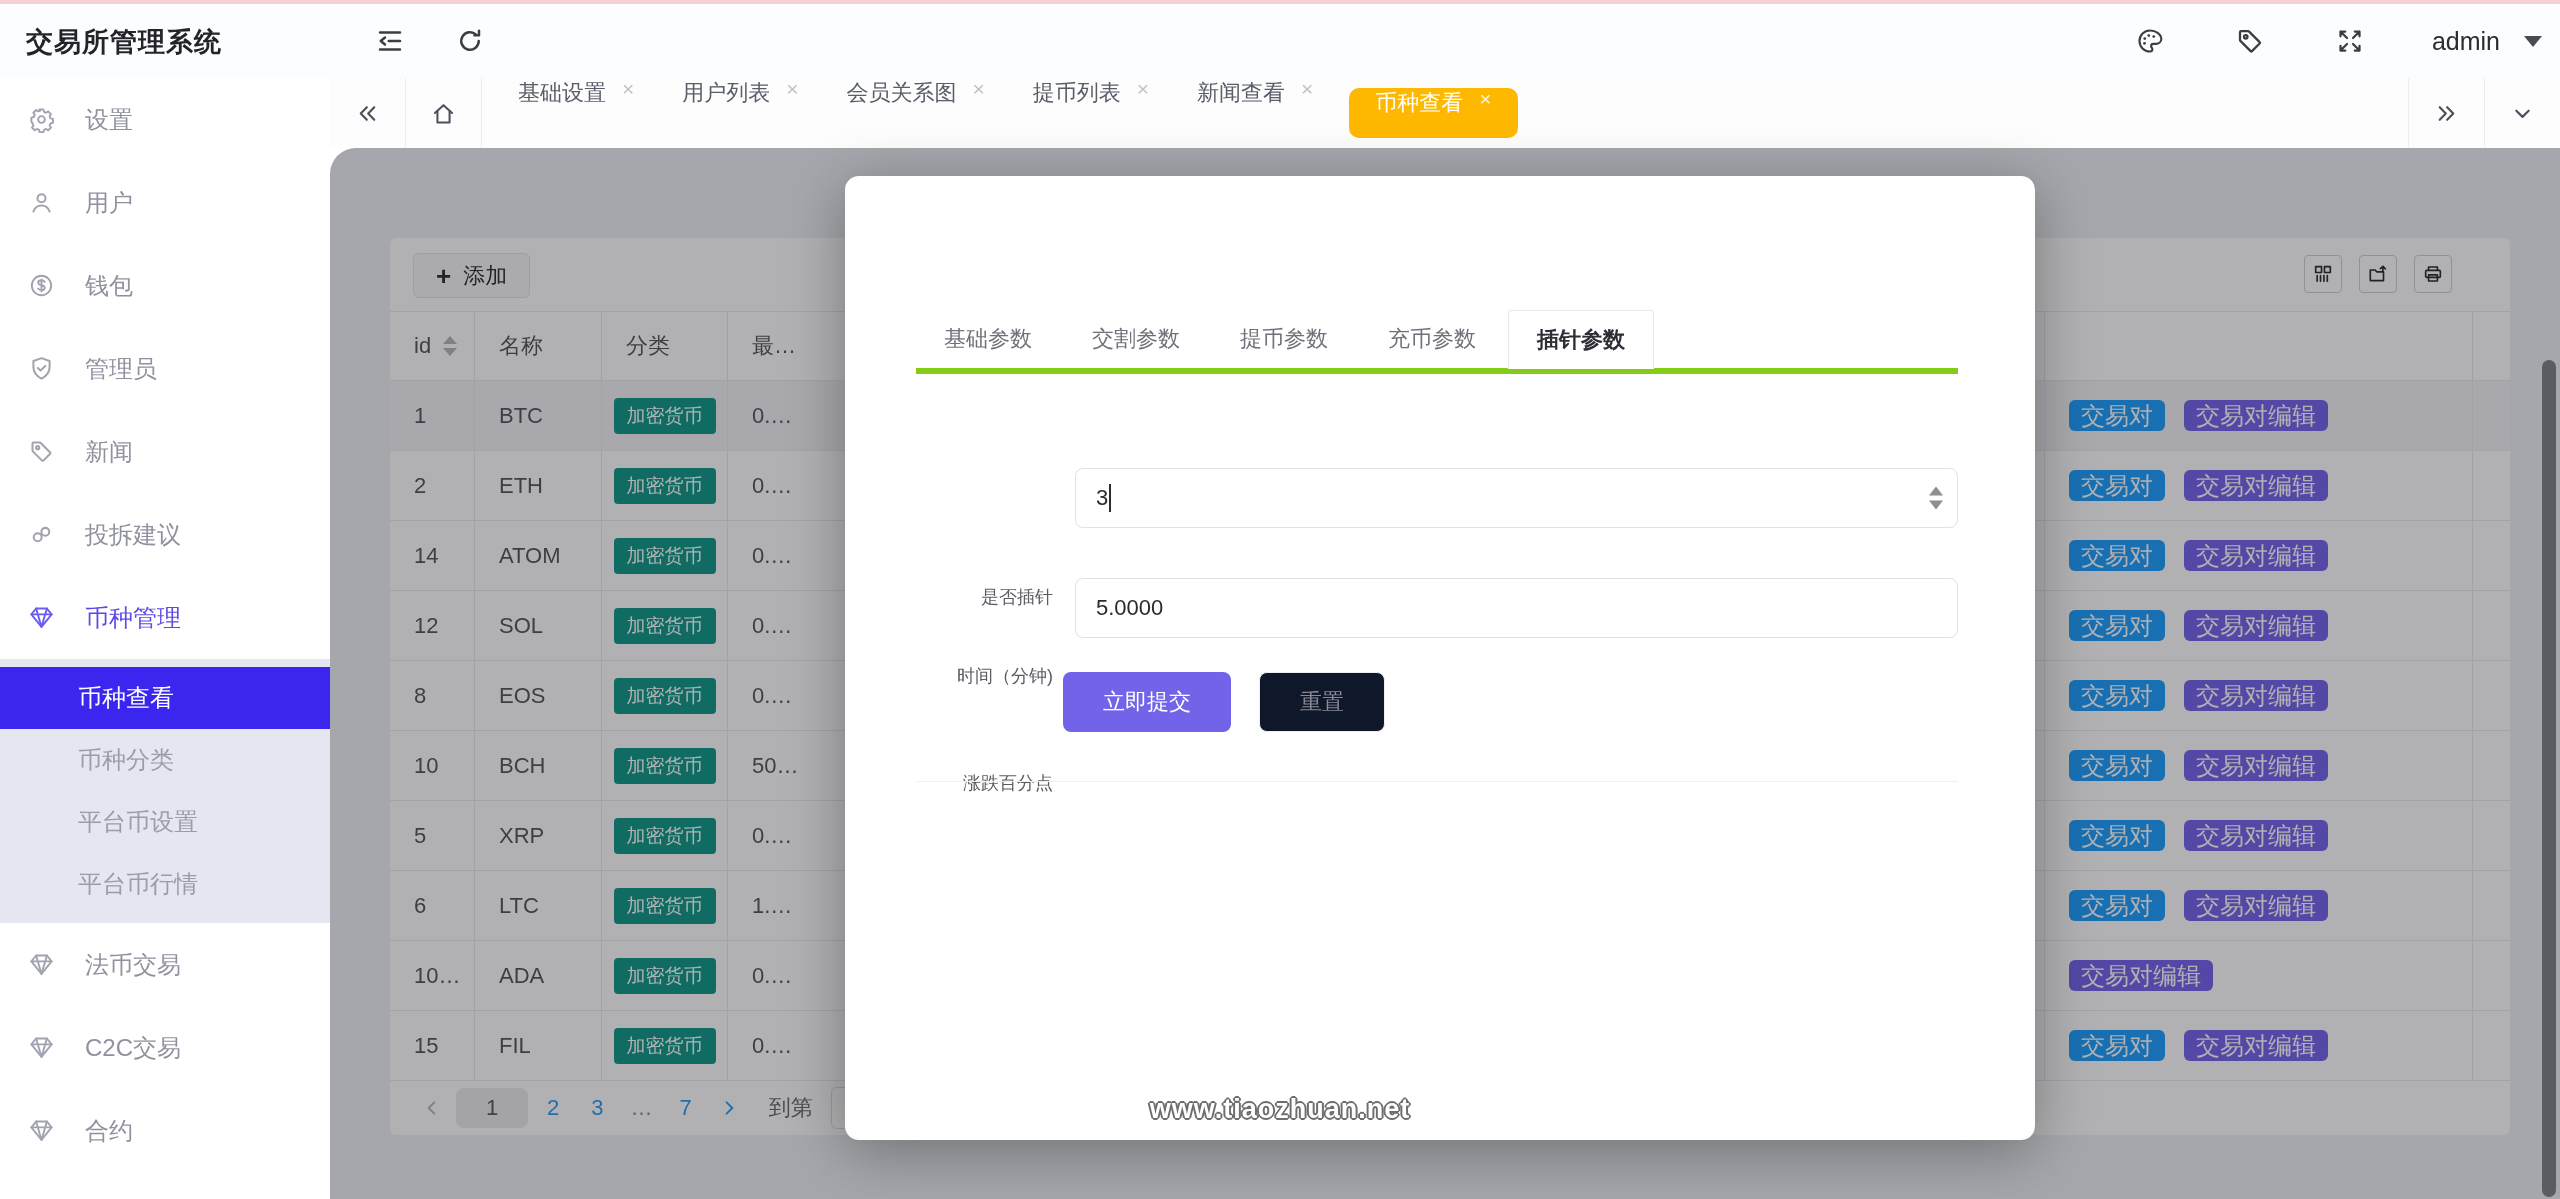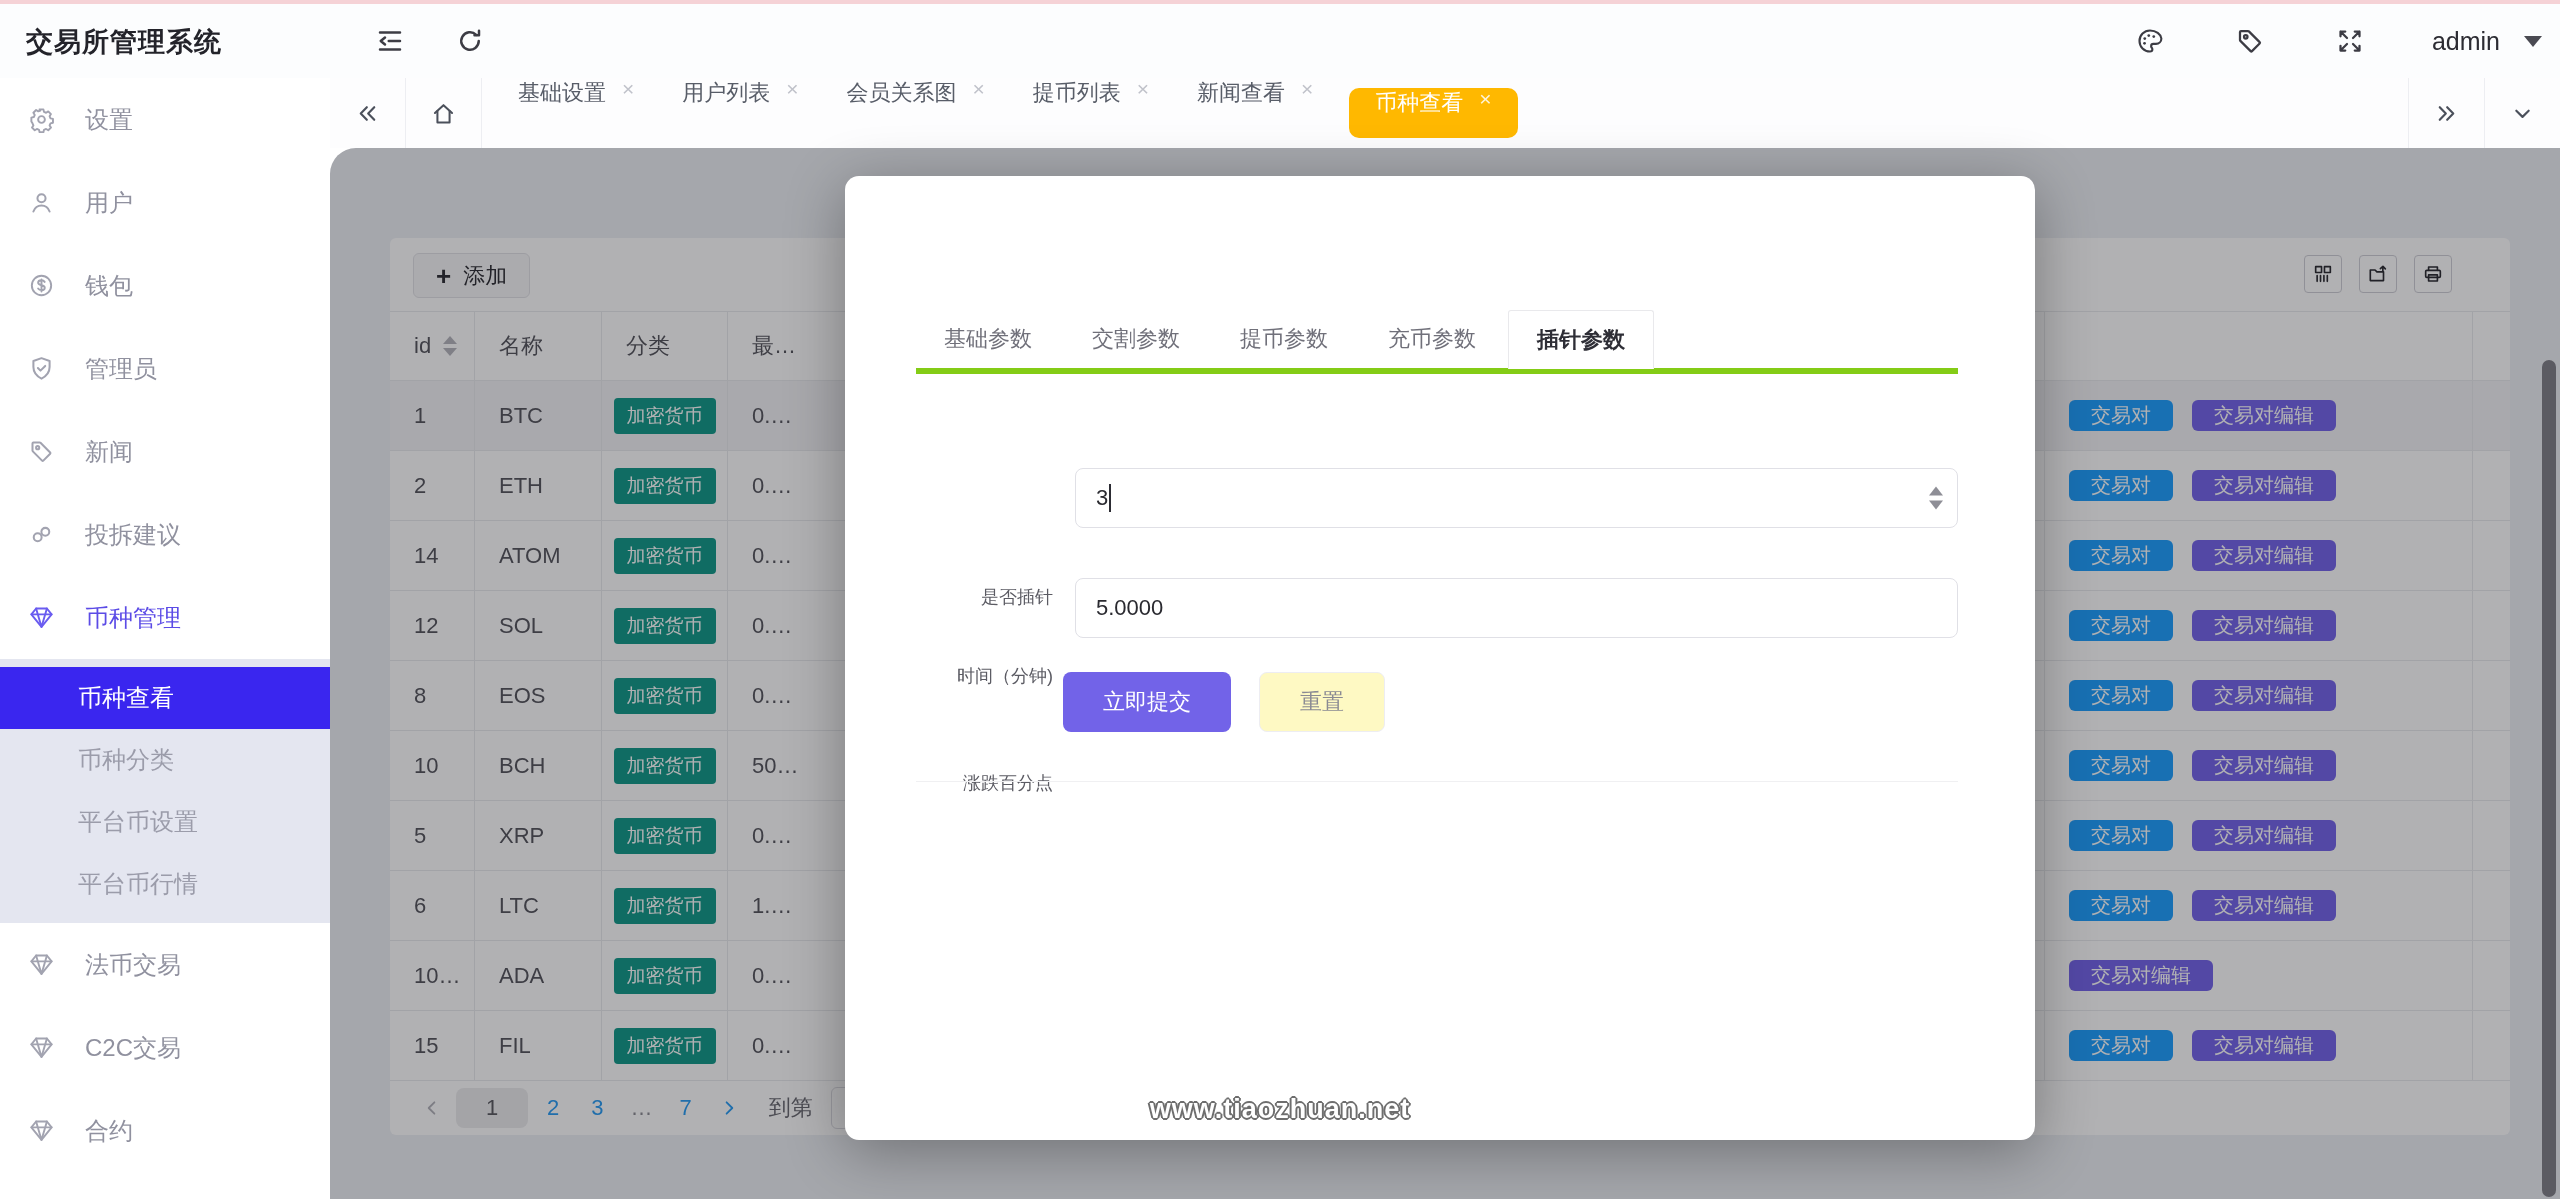--- a/index.html
+++ b/index.html
@@ -61,21 +61,21 @@
   .trow.thead{border-top:1px solid #e9eaee;color:#5e5e66}
   .tcell{display:flex;align-items:center;padding-left:24px;font-size:22px;color:#56565e;border-right:1px solid #e9eaee;overflow:hidden}
   .tcell:last-child{border-right:none}
   .trow:not(.thead) .tcell.c-cat{justify-content:center;padding-left:0}
   .trow.hl{background:#f4f4f6}
   .badge{background:#129a89;color:#fff;font-size:19px;padding:5px 13px;border-radius:4px;white-space:nowrap}
   .sort{display:inline-flex;flex-direction:column;gap:4px;margin-left:12px;cursor:pointer}
   .sort i{width:0;height:0;border-left:7px solid transparent;border-right:7px solid transparent}
   .sort .up{border-bottom:8px solid #b6b6bd}
   .sort .down{border-top:8px solid #b6b6bd}
-  .rbtn{color:#fff;font-size:20px;height:31px;padding:0 22px;border-radius:6px;border:none;display:flex;align-items:center;white-space:nowrap}
+  .rbtn{color:#fff;font-size:24px;height:31px;padding:0 12px;border-radius:6px;border:none;display:flex;align-items:center;white-space:nowrap}
   .rbtn.pair{background:#1e9fff}
   .rbtn.pairedit{background:#7565ea}
   .c-actions{gap:19px}
 
   
   .pagination{position:absolute;left:0;right:0;bottom:0;height:54px;display:flex;align-items:center;padding-left:24px;font-size:22px;gap:6px}
   .pg-nav{background:none;border:none;color:#b3b3ba;width:36px;height:40px;display:flex;align-items:center;justify-content:center}
   .pg-nav svg{width:22px;height:22px}
   .pg-nav.next{color:#2a9df4}
   .pg-chip{min-width:72px;height:40px;background:#ececee;border-radius:8px;display:flex;align-items:center;justify-content:center;color:#5a5a60;border:none;font-size:22px}
@@ -107,21 +107,21 @@
   .radio.on::after{content:"";position:absolute;inset:4px;background:#1e9fff;border-radius:50%}
   .radio-label{font-size:22px;color:#45454c}
   .minput{position:absolute;left:230px;width:883px;height:60px;border:1px solid #e0e0e6;border-radius:8px;font-size:22px;color:#2a2a30;display:flex;align-items:center;padding:0 20px;background:#fff}
   input.minput{display:block;line-height:58px}
   .caret-bar{width:2px;height:28px;background:#2c2c33;margin-left:1px}
   .spin{position:absolute;right:14px;top:50%;transform:translateY(-50%);display:flex;flex-direction:column;gap:5px;cursor:pointer}
   .spin i{width:0;height:0;border-left:7px solid transparent;border-right:7px solid transparent}
   .spin .up{border-bottom:9px solid #8e8e96}
   .spin .down{border-top:9px solid #8e8e96}
   .submit-btn{position:absolute;left:218px;top:496px;width:168px;height:60px;background:#7263e8;color:#fff;border:none;border-radius:8px;font-size:22px}
-  .reset-btn{position:absolute;left:414px;top:496px;width:126px;height:60px;background:#fef9c3;color:#8a8a93;border:1px solid #ededf2;border-radius:8px;font-size:22px}
+  .reset-btn{position:absolute;left:414px;top:496px;width:126px;height:60px;background:#0f172a;color:#8a8a93;border:1px solid #ededf2;border-radius:8px;font-size:22px}
   .form-sep{position:absolute;left:71px;width:1042px;top:605px;border-top:1px solid #f0f0f2}
 
   .watermark{position:absolute;left:1280px;top:1094px;transform:translateX(-50%);font-size:27px;font-weight:bold;color:#fff;z-index:20;letter-spacing:1px;
     text-shadow:-2px 0 #6e6e6e,2px 0 #6e6e6e,0 -2px #6e6e6e,0 2px #6e6e6e,-1px -1px #6e6e6e,1px 1px #6e6e6e,-1px 1px #6e6e6e,1px -1px #6e6e6e}
 </style>
 </head>
 <body>
 
 <div class="app">
   <div class="topline"></div>

